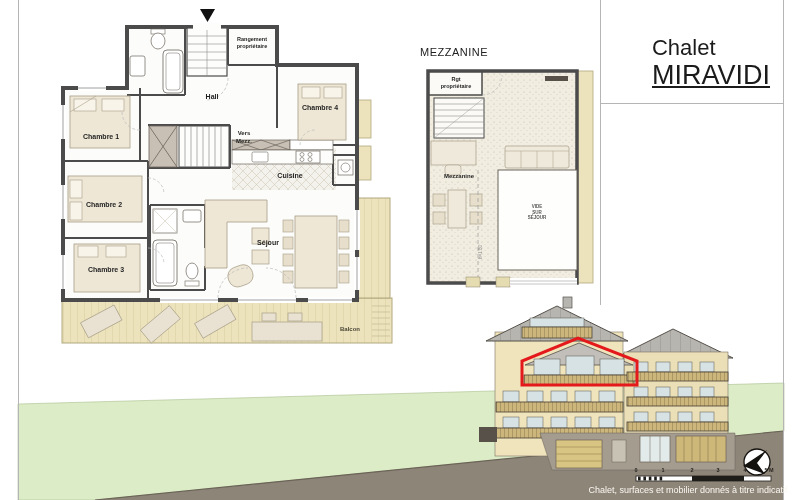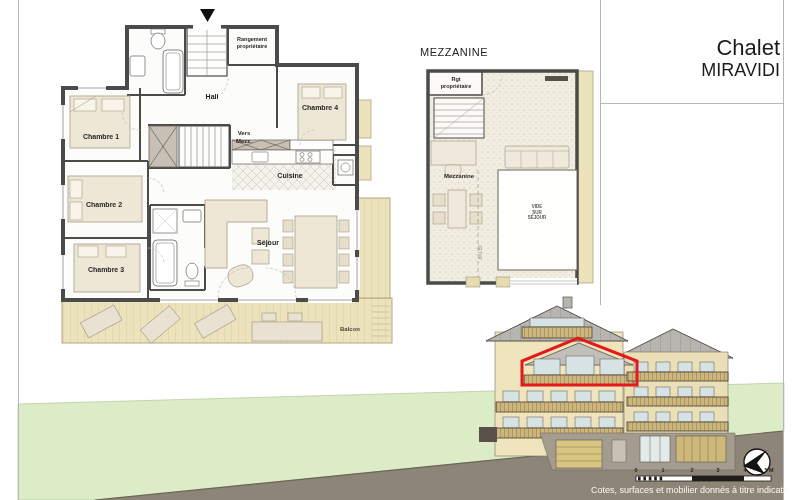--- a/index.html
+++ b/index.html
@@ -5,23 +5,23 @@
   html,body{margin:0;padding:0;background:#fff;}
   .page{position:relative;width:800px;height:500px;background:#ffffff;overflow:hidden;
         font-family:"Liberation Sans", sans-serif;}
   svg.bg{position:absolute;left:0;top:0;}
   .vline{position:absolute;width:1px;background:#b5b5b5;}
   .hline{position:absolute;height:1px;background:#b5b5b5;}
   .lbl{position:absolute;transform:translate(-50%,-50%);font-weight:700;color:#1f1f1f;
        text-align:center;line-height:1.25;white-space:nowrap;}
   .s45{font-size:4.5px;} .s55{font-size:5.5px;}
   .s6{font-size:6px;} .s7{font-size:7px;}
-  .title-block{position:absolute;right:20px;top:36px;text-align:right;color:#1b1b1b;}
+  .title-block{position:absolute;right:30px;top:36px;color:#1b1b1b;}
   .title-block .l1{display:block;font-size:22px;line-height:1.1;}
-  .title-block .l2{display:block;font-size:18px;line-height:1.15;}
+  .title-block .l2{display:block;font-size:27px;line-height:1.15;text-decoration:underline;}
   .location{position:absolute;right:30px;top:113px;font-size:17px;color:#1b1b1b;}
   .mezz-title{position:absolute;left:420px;top:46px;font-size:11px;font-weight:500;
               letter-spacing:.5px;color:#222;}
   .rot{transform:translate(-50%,-50%) rotate(-90deg);font-weight:400;color:#8a8a8a;}
   .scale-num{position:absolute;transform:translate(-50%,0);font-size:5.5px;font-weight:700;color:#26231f;}
   .footer-note{position:absolute;right:10px;top:485px;font-size:9px;color:#faf8f2;}
   .vide-l{font-weight:600;color:#555;}
 </style>
 </head>
 <body>
@@ -345,15 +345,15 @@
   </div>
   <div class="lbl s45 rot" style="left:481px;top:252px;">h=1.80</div>
 
   <span class="scale-num" style="left:636px;top:467px;">0</span>
   <span class="scale-num" style="left:663px;top:467px;">1</span>
   <span class="scale-num" style="left:692px;top:467px;">2</span>
   <span class="scale-num" style="left:718px;top:467px;">3</span>
   <span class="scale-num" style="left:745px;top:467px;">4</span>
   <span class="scale-num" style="left:769px;top:467px;">5 M</span>
 
-  <div class="footer-note">Cotes, surfaces et mobilier donnés à titre indicatif.</div>
+  <div class="footer-note">Chalet, surfaces et mobilier donnés à titre indicatif.</div>
 
 </div>
 
 </body></html>

